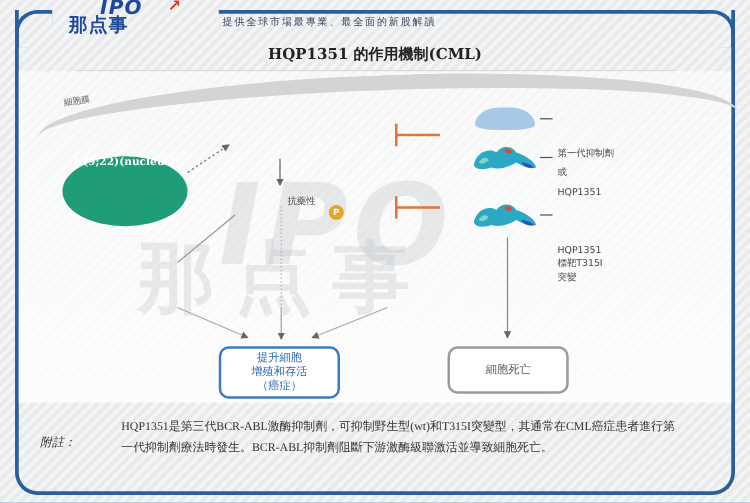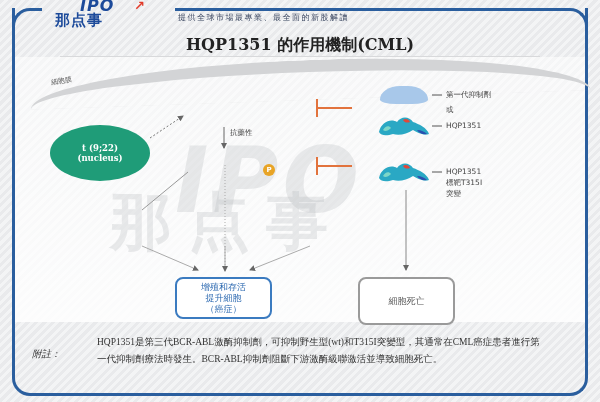--- a/index.html
+++ b/index.html
@@ -33,21 +33,21 @@
     }
     .logo-arrow { position: absolute; left: 84px; top: -2px; color: #e23b2a; font-size: 13px; font-weight: bold; }
     .logo-cn {
       position: absolute; left: 5px; top: 11px; font-weight: bold; font-size: 15px; color: #1c4a9a; letter-spacing: 1px;
     }
     .tagline {
       position: absolute; left: 178px; top: 12px; font-size: 8px; color: #3a4660; letter-spacing: 1.5px; font-weight: normal;
     }
     .title {
       position: absolute; left: 0; width: 600px; top: 35px; text-align: center;
-      font-family: "DejaVu Serif", serif; font-weight: bold; font-size: 16px; color: #222;
+      font-family: "DejaVu Serif", serif; font-weight: bold; font-size: 12px; color: #222;
     }
     .title-rule {
       position: absolute; left: 60px; top: 56px; width: 480px; height: 1px; background: #d8d9db;
     }
     .panel {
       position: absolute; left: 15px; top: 57px; width: 570px; height: 265px;
       background: linear-gradient(180deg, rgba(255,255,255,0.55), rgba(255,255,255,0.85));
     }
     .membrane {
       position: absolute; left: 30px; top: 60px; width: 560px; height: 40px;
@@ -61,43 +61,43 @@
     .wm-ipo {
       position: absolute; left: 175px; top: 128px; font-size: 90px; font-weight: bold; font-style: italic;
       color: rgba(180,182,186,0.28); font-family: "DejaVu Sans", sans-serif; letter-spacing: 4px;
     }
     .wm-cn {
       position: absolute; left: 110px; top: 180px; font-size: 62px; font-weight: bold;
       color: rgba(180,182,186,0.28); letter-spacing: 16px;
     }
     .ellipse {
       position: absolute; left: 50px; top: 125px; width: 100px; height: 56px; border-radius: 50%;
-      background: #1f9c78; color: #fff; text-align: center; display: flex; flex-direction: column; justify-content: center;
+      background: #1f9c78; color: #fff; text-align: center; display: flex; flex-direction: row; justify-content: center;
       font-family: "DejaVu Serif", serif; font-weight: bold; font-size: 8.5px; line-height: 10px;
     }
-    .label-sm { position: absolute; font-size: 7.5px; color: #444; }
+    .label-sm { position: absolute; font-size: 7.5px; color: #444; margin-top: 28px; }
     .inhibit { position: absolute; width: 36px; height: 2px; background: #e2733d; }
     .inhibit::before { content: ""; position: absolute; left: 0; top: -8px; width: 2px; height: 18px; background: #e2733d; }
     .blob-1st {
       position: absolute; left: 380px; top: 86px; width: 48px; height: 18px; background: #a8c8ea;
       border-radius: 50% 50% 40% 40% / 90% 90% 30% 30%;
     }
     .protein {
       position: absolute; width: 54px; height: 24px;
     }
     .phospho {
       position: absolute; left: 263px; top: 164px; width: 12px; height: 12px; border-radius: 50%;
       background: #e8a426; color: #fff; font-size: 7px; font-weight: bold; text-align: center; line-height: 12px;
     }
     .box {
       position: absolute; border-radius: 8px; text-align: center; display: flex; flex-direction: column;
       justify-content: center; font-size: 9px; line-height: 11px; background: #fff;
     }
     .box-prolif { left: 175px; top: 277px; width: 97px; height: 42px; border: 2px solid #3b7bc0; color: #2b68b0; }
-    .box-death { left: 358px; top: 277px; width: 97px; height: 48px; border: 2px solid #9a9a9a; color: #555; }
+    .box-death { left: 358px; top: 277px; width: 97px; height: 38px; border: 2px solid #9a9a9a; color: #555; }
     svg.lines { position: absolute; left: 0; top: 0; }
     .note-label {
       position: absolute; left: 32px; top: 338px; font-family: "DejaVu Serif", serif; font-style: italic; font-size: 9.5px; color: #333; margin-top: 10px;
     }
     .note-text {
       position: absolute; left: 97px; top: 334px; width: 450px; font-family: Liberation Serif, serif; font-size: 9.5px; line-height: 17px; color: #333;
     }
   </style>
 </head>
 <body>
@@ -180,22 +180,22 @@
 </svg>
 
 <div class="label-sm" style="left:446px;top:90px;">第一代抑制劑</div>
 <div class="label-sm" style="left:446px;top:105px;">或</div>
 <div class="label-sm" style="left:446px;top:121px;">HQP1351</div>
 <div class="label-sm" style="left:446px;top:167px;">HQP1351</div>
 <div class="label-sm" style="left:446px;top:178px;">標靶T315I</div>
 <div class="label-sm" style="left:446px;top:189px;">突變</div>
 
 <div class="box box-prolif">
+  <span>提升細胞</span>
   <span>增殖和存活</span>
-  <span>提升細胞</span>
   <span>（癌症）</span>
 </div>
 
 <div class="box box-death">
   <span>細胞死亡</span>
 </div>
 
 <div class="note-label">附註：</div>
 <div class="note-text">HQP1351是第三代BCR-ABL激酶抑制劑，可抑制野生型(wt)和T315I突變型，其通常在CML癌症患者進行第一代抑制劑療法時發生。BCR-ABL抑制劑阻斷下游激酶級聯激活並導致細胞死亡。</div>
 

